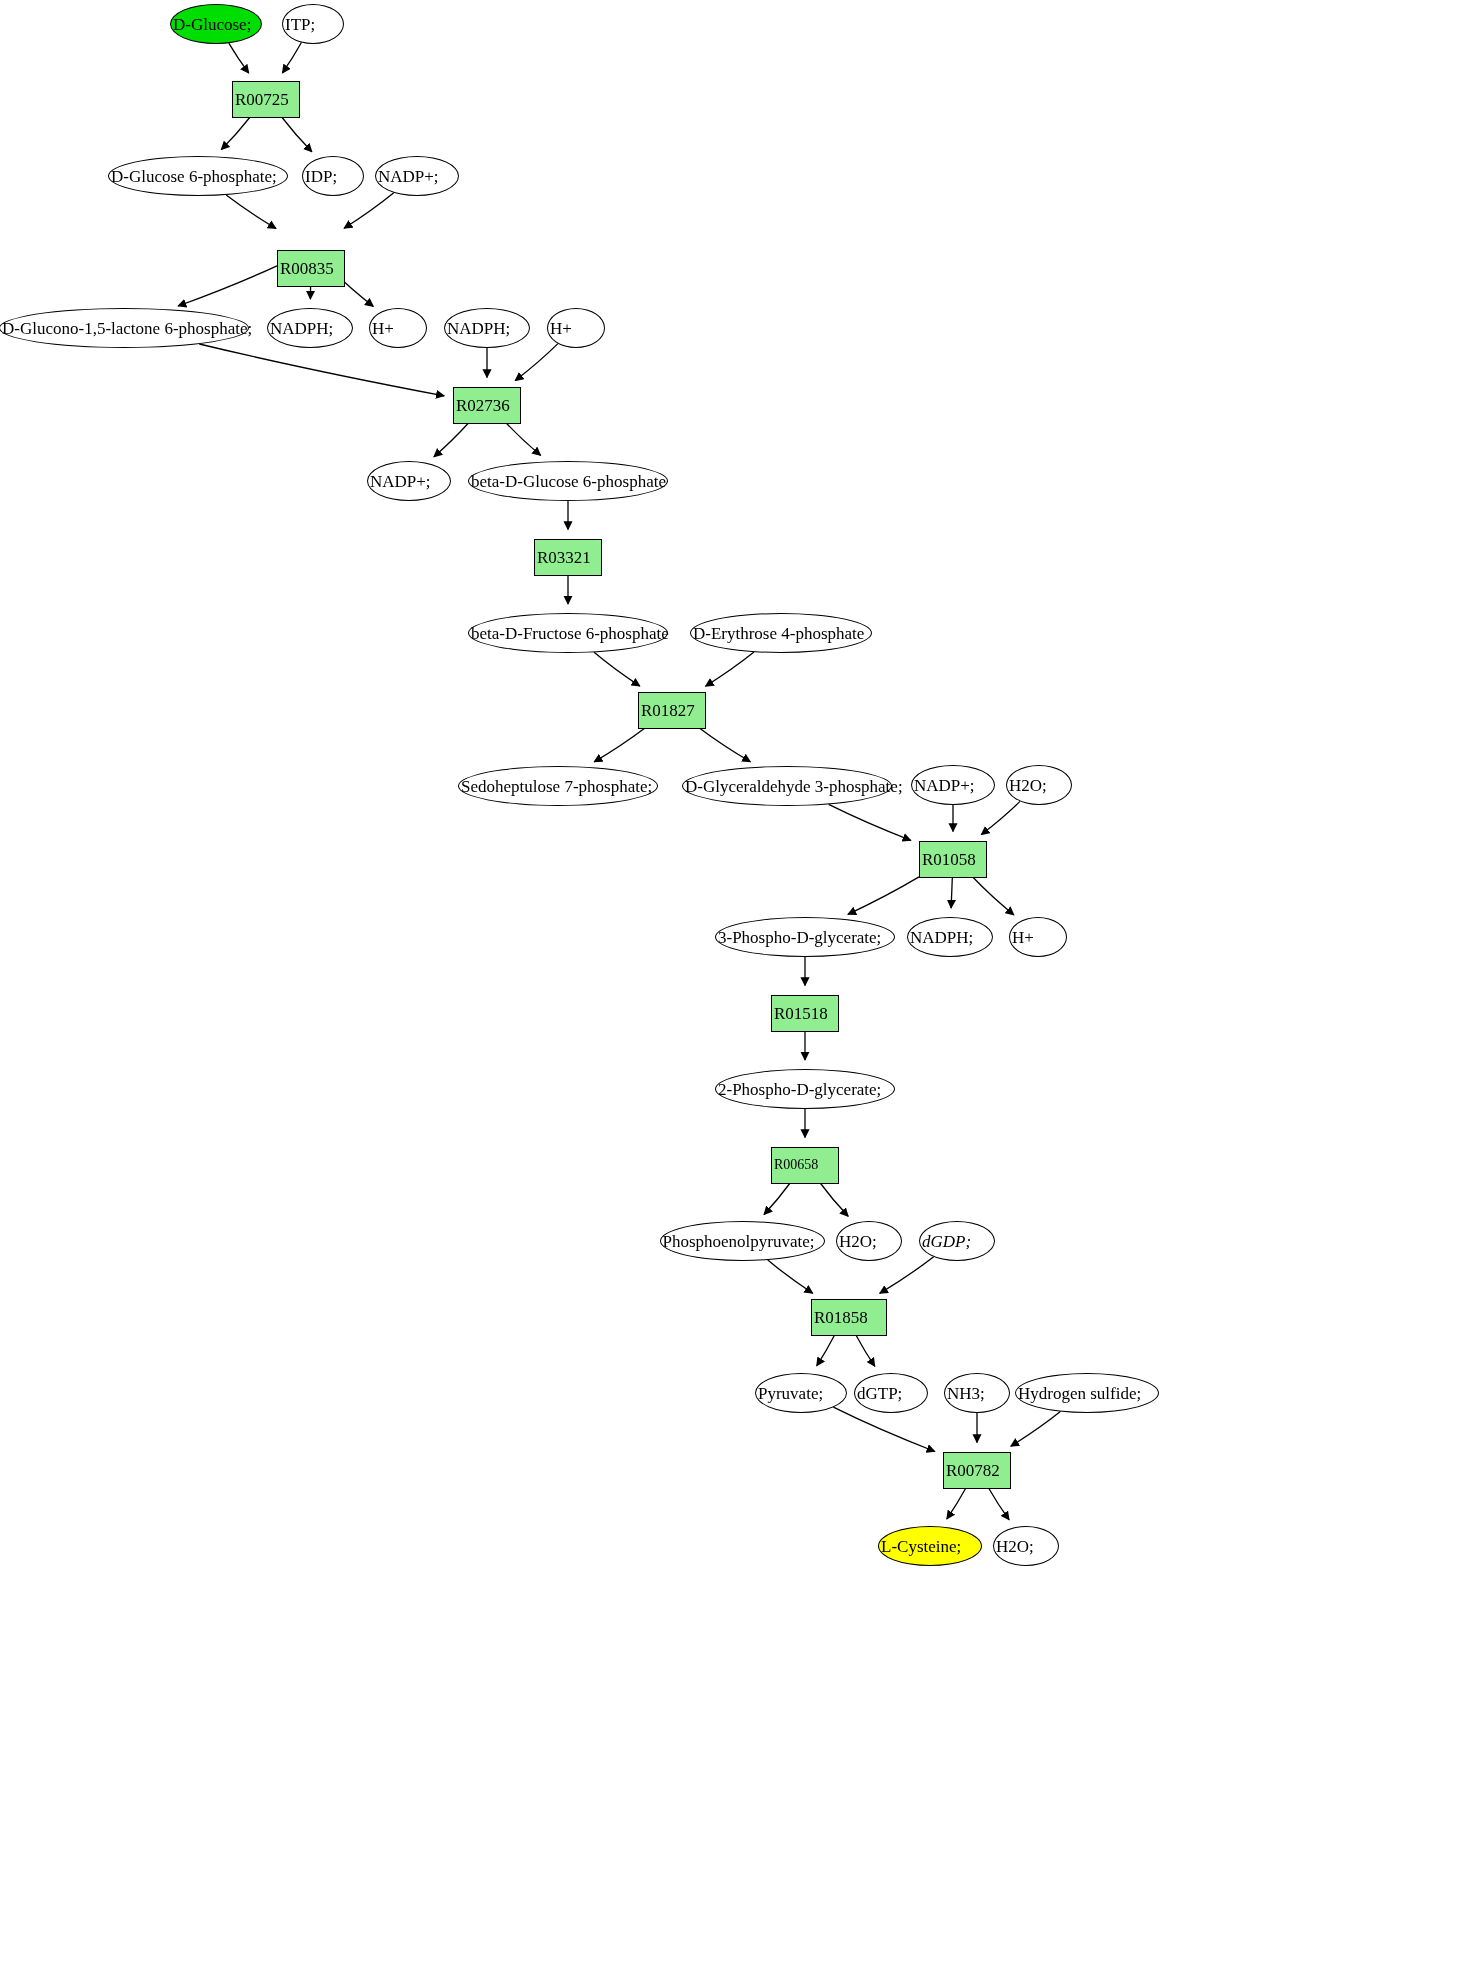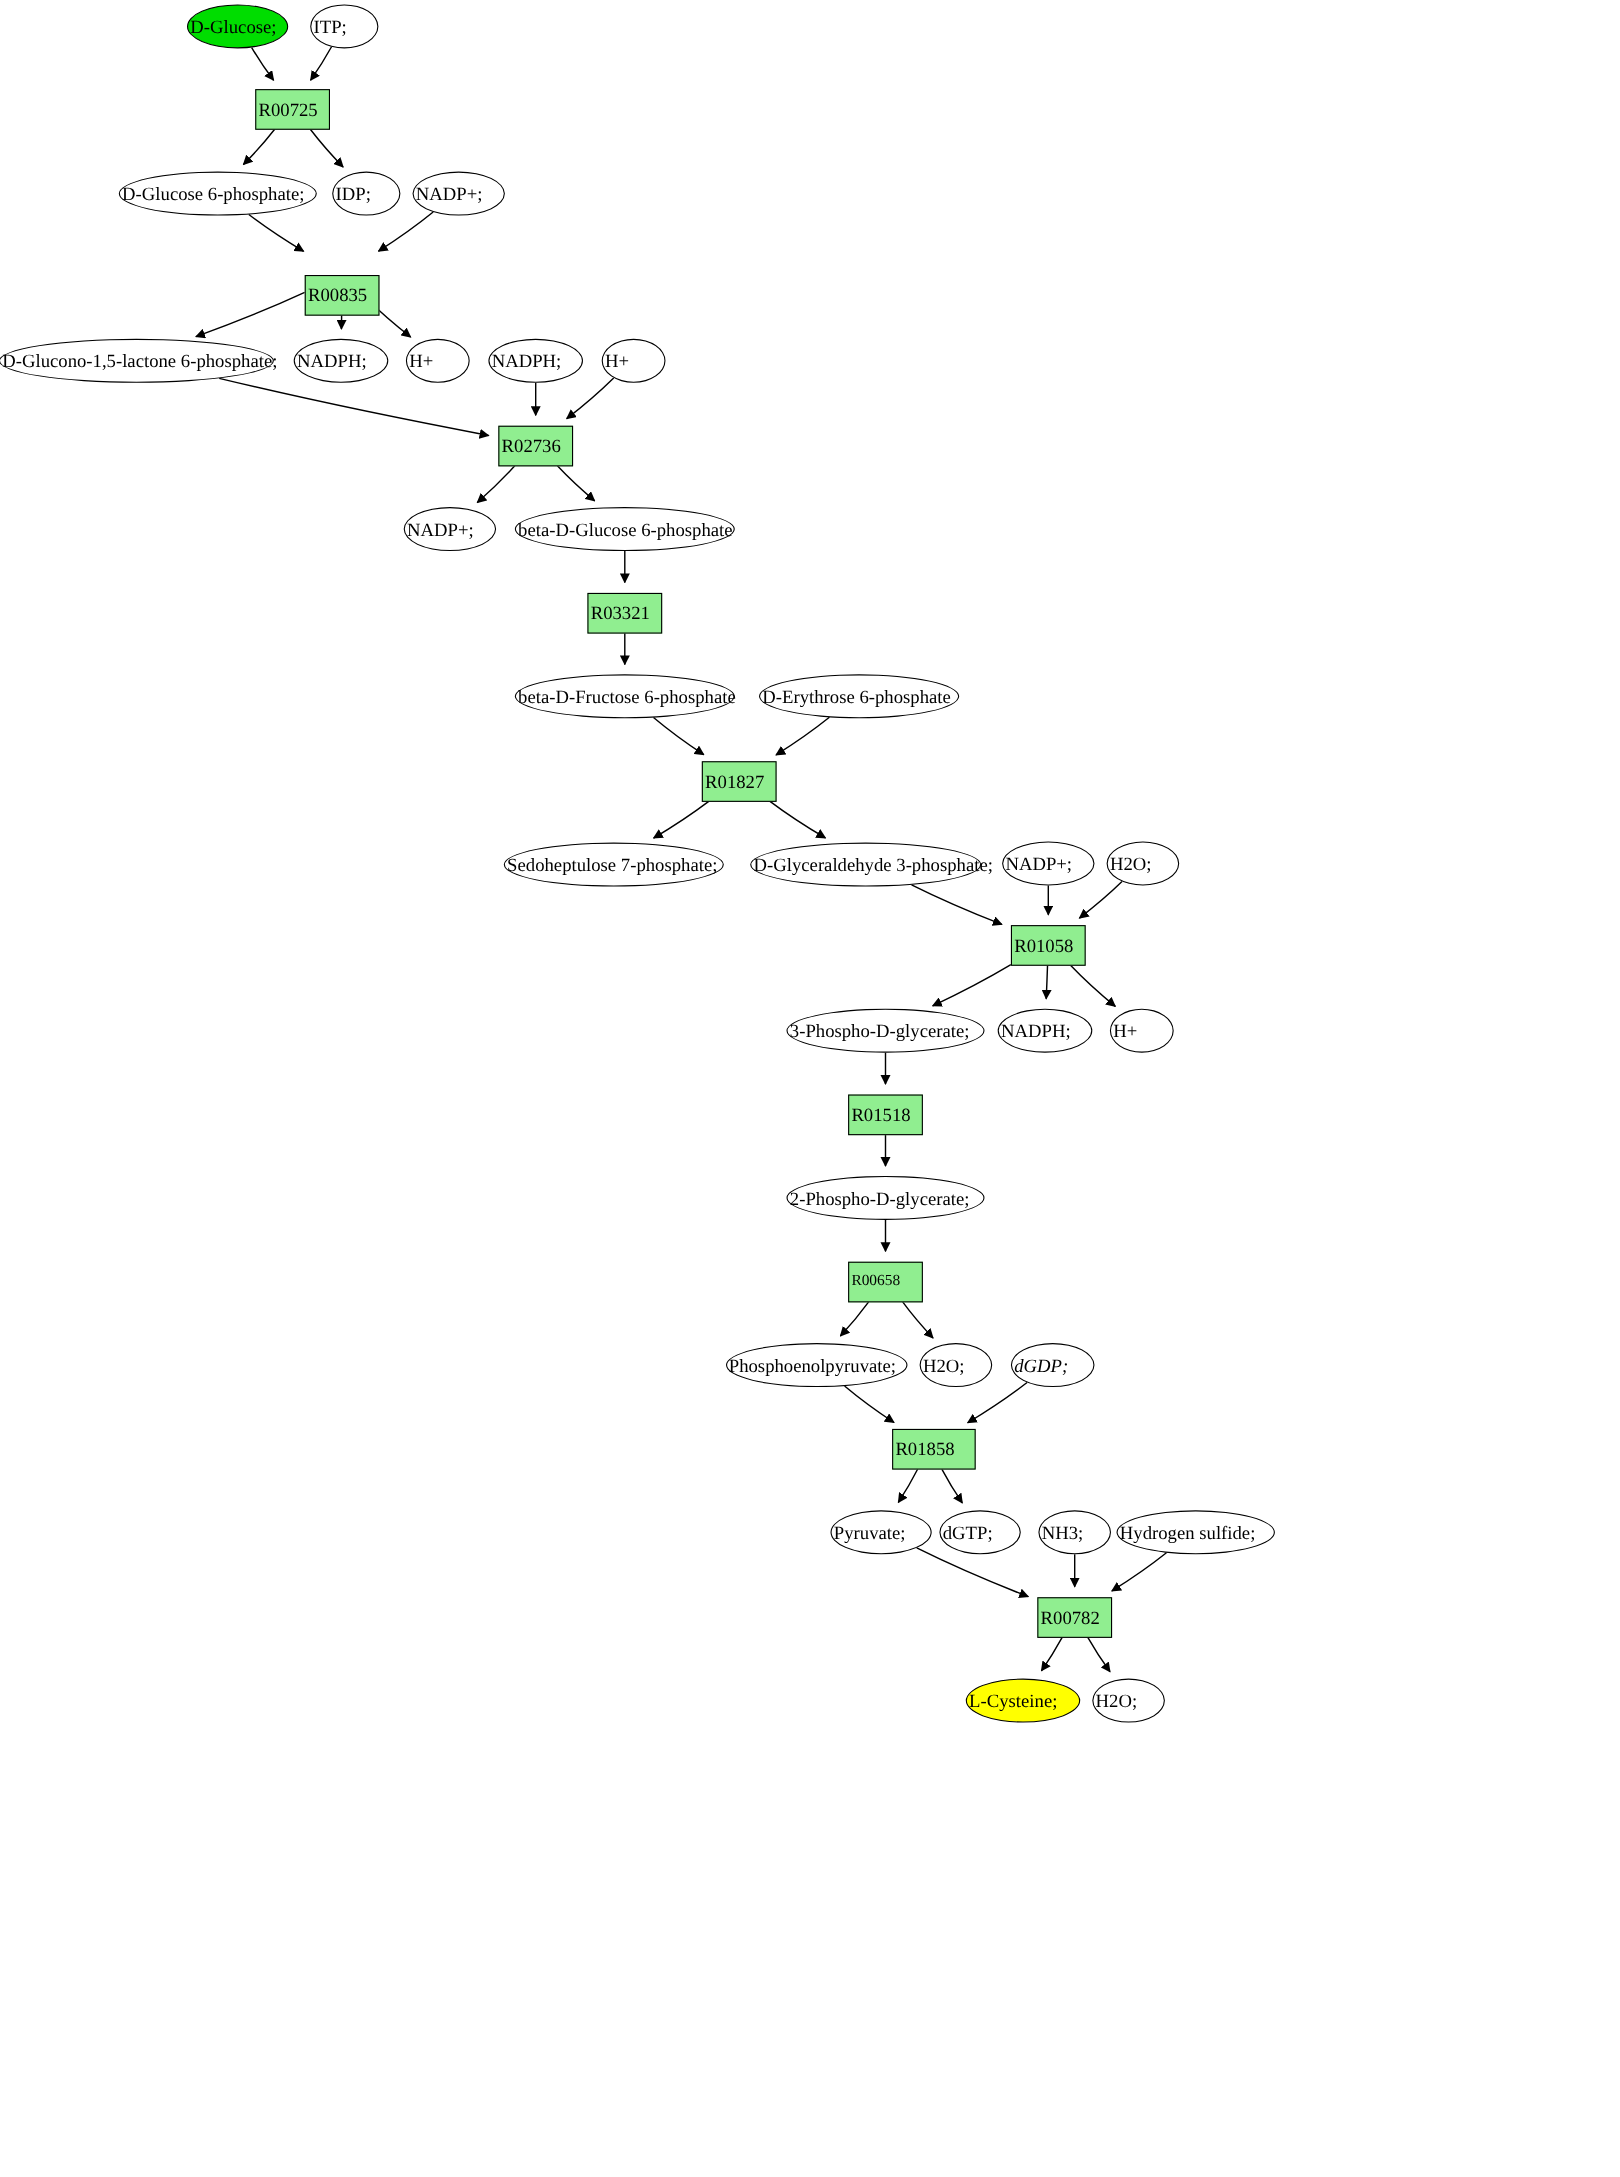--- a/index.html
+++ b/index.html
@@ -153,21 +153,21 @@
       <div class="node compound" style="left: 468px; top: 461px; width: 200px; height: 40px; font-size: 17px; background: rgb(255, 255, 255);">
         <span class="lbl">beta-D-Glucose 6-phosphate</span>
       </div>
       <div class="node reaction" style="left: 534px; top: 538.5px; width: 68px; height: 37px; font-size: 17px; background: rgb(144, 238, 144);">
         <span class="lbl">R03321</span>
       </div>
       <div class="node compound" style="left: 468px; top: 613px; width: 200px; height: 40px; font-size: 17px; background: rgb(255, 255, 255);">
         <span class="lbl">beta-D-Fructose 6-phosphate</span>
       </div>
       <div class="node compound" style="left: 690px; top: 613px; width: 182px; height: 40px; font-size: 17px; background: rgb(255, 255, 255);">
-        <span class="lbl">D-Erythrose 6-phosphate</span>
+        <span class="lbl">D-Erythrose 4-phosphate</span>
       </div>
       <div class="node reaction" style="left: 638px; top: 691.5px; width: 68px; height: 37px; font-size: 17px; background: rgb(144, 238, 144);">
         <span class="lbl">R01827</span>
       </div>
       <div class="node compound" style="left: 458px; top: 766px; width: 200px; height: 40px; font-size: 17px; background: rgb(255, 255, 255);">
         <span class="lbl">Sedoheptulose 7-phosphate;</span>
       </div>
       <div class="node compound" style="left: 682px; top: 766px; width: 210px; height: 40px; font-size: 17px; background: rgb(255, 255, 255);">
         <span class="lbl">D-Glyceraldehyde 3-phosphate;</span>
       </div>

